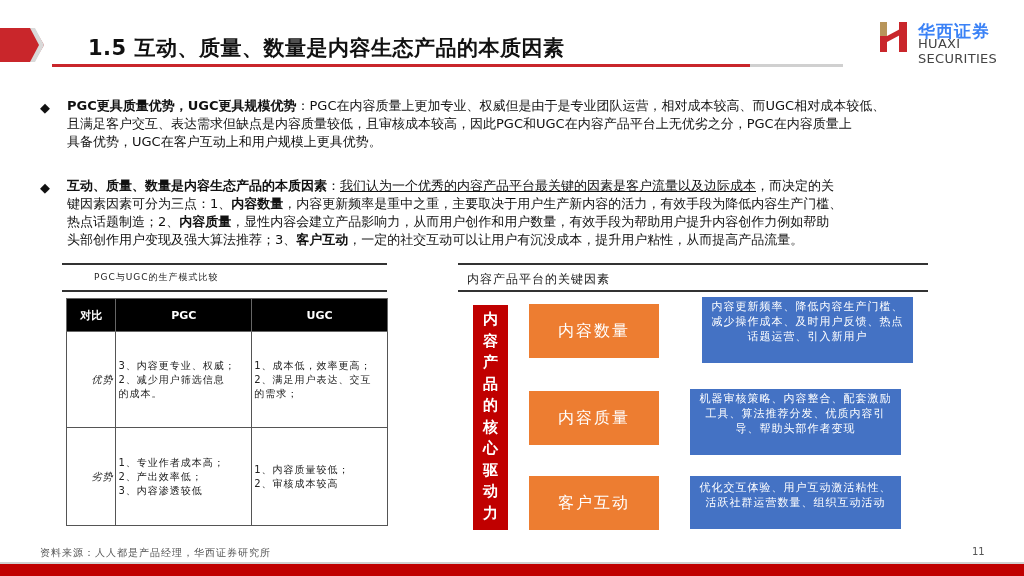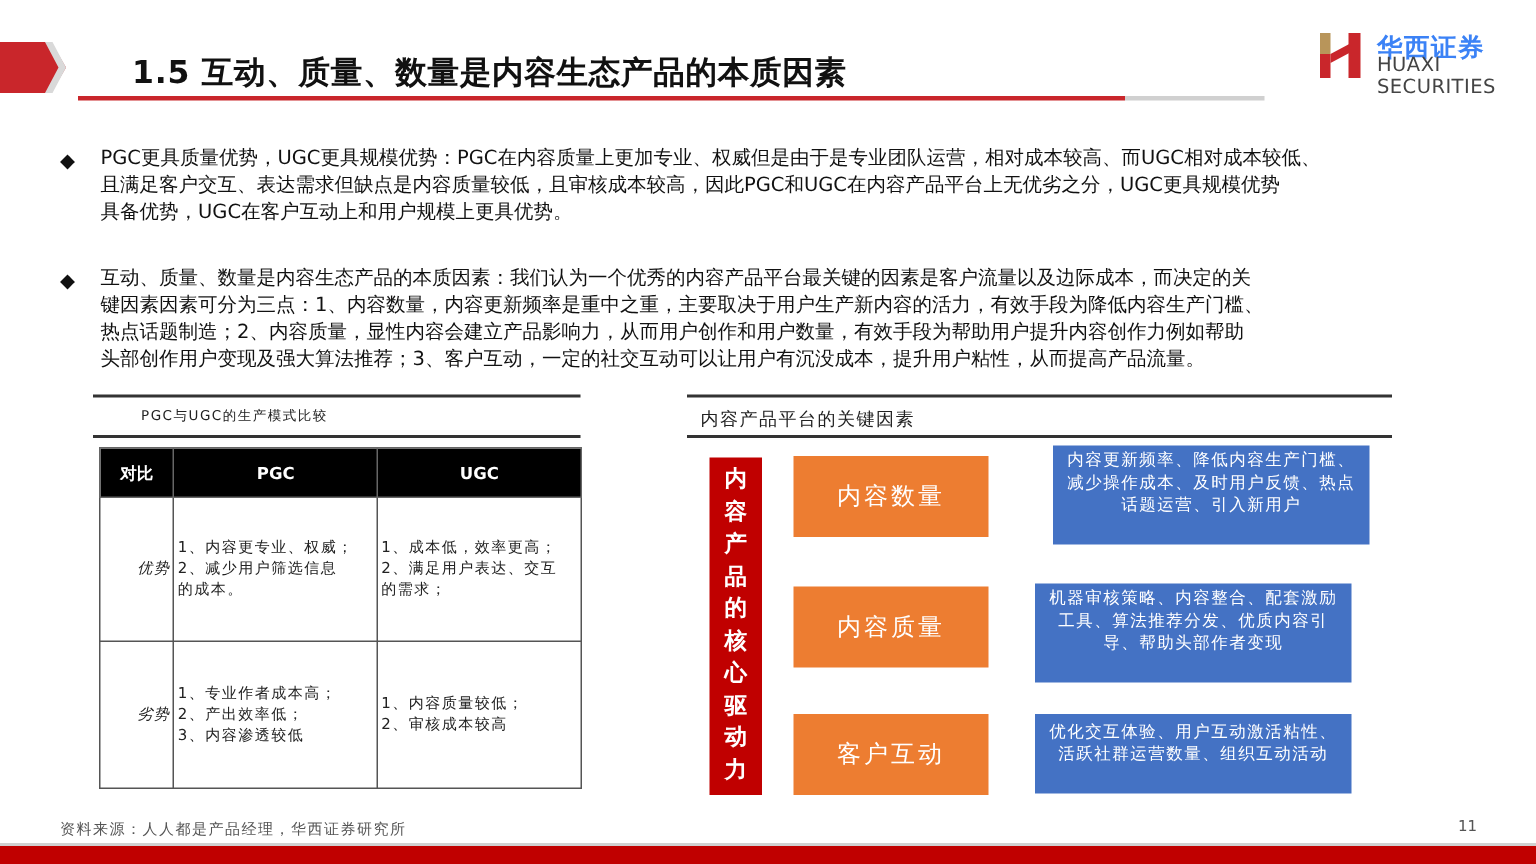--- a/index.html
+++ b/index.html
@@ -19,22 +19,22 @@
   .logo-mark { position: absolute; left: 0; top: 2px; width: 28px; height: 30px; }
   .logo-cn { position: absolute; left: 38px; top: 0; font-family: "DejaVu Serif", serif; font-size: 17px; font-weight: bold; color: #3b82f6; letter-spacing: 1px; }
   .logo-en { position: absolute; left: 38px; top: 16px; font-size: 13px; color: #444; letter-spacing: 0.3px; }
 
   
   .bullet { position: absolute; left: 40px; width: 920px; font-size: 13px; line-height: 18px; }
   .bullet .diamond { position: absolute; left: 0; top: 2px; font-size: 13px; }
   .bullet .text { margin-left: 27px; }
   .b1 { top: 97px; }
   .b2 { top: 177px; }
-  .bold { font-weight: normal; }
-  .ul { }
+  .bold { font-weight: bold; }
+  .ul { text-decoration: underline; }
 
   
   .fig-left-top { position: absolute; left: 62px; top: 263px; width: 325px; height: 2px; background: #333; }
   .fig-left-cap { position: absolute; left: 66px; top: 271px; font-size: 9px; color: #222; letter-spacing: 1px; padding-left: 28px; }
   .fig-left-line2 { position: absolute; left: 62px; top: 290px; width: 325px; height: 2px; background: #333; }
   table.cmp { position: absolute; left: 66px; top: 298px; width: 322px; border-collapse: collapse; font-size: 10px; }
   table.cmp th { background: #000000; color: #fff; height: 33px; font-weight: bold; font-size: 11px; border: 1px solid #666; }
   table.cmp td { border: 1px solid #555; vertical-align: middle; padding: 2px 2px; line-height: 14px; color: #222; letter-spacing: 1px; }
   table.cmp td.rowhead { text-align: right; width: 50px; font-style: italic; }
   table.cmp tr.r1 td { height: 96px; }
@@ -81,21 +81,21 @@
     <rect x="19" y="0" width="8" height="30" fill="#c9262b"></rect>
   </svg>
   <div class="logo-cn">华西证券</div>
   <div class="logo-en">HUAXI SECURITIES</div>
 </div>
 
 <div class="bullet b1">
   <span class="diamond">◆</span>
   <div class="text">
     <div><span class="bold">PGC更具质量优势，UGC更具规模优势</span><span>：PGC在内容质量上更加专业、权威但是由于是专业团队运营，相对成本较高、而UGC相对成本较低、</span></div>
-    <div><span>且满足客户交互、表达需求但缺点是内容质量较低，且审核成本较高，因此PGC和UGC在内容产品平台上无优劣之分，UGC更具规模优势</span></div>
+    <div><span>且满足客户交互、表达需求但缺点是内容质量较低，且审核成本较高，因此PGC和UGC在内容产品平台上无优劣之分，PGC在内容质量上</span></div>
     <div><span>具备优势，UGC在客户互动上和用户规模上更具优势。</span></div>
   </div>
 </div>
 
 <div class="bullet b2">
   <span class="diamond">◆</span>
   <div class="text">
     <div><span class="bold">互动、质量、数量是内容生态产品的本质因素</span><span>：</span><span class="ul">我们认为一个优秀的内容产品平台最关键的因素是客户流量以及边际成本</span><span>，而决定的关</span></div>
     <div><span>键因素因素可分为三点：1、</span><span class="bold">内容数量</span><span>，内容更新频率是重中之重，主要取决于用户生产新内容的活力，有效手段为降低内容生产门槛、</span></div>
     <div><span>热点话题制造；2、</span><span class="bold">内容质量</span><span>，显性内容会建立产品影响力，从而用户创作和用户数量，有效手段为帮助用户提升内容创作力例如帮助</span></div>
@@ -110,21 +110,21 @@
 <table class="cmp">
   <tbody>
       <tr>
     <th style="width:50px">对比</th>
     <th style="width:136px">PGC</th>
     <th style="width:136px">UGC</th>
   </tr>
   <tr class="r1">
     <td class="rowhead">优势</td>
     <td>
-      <span class="cell-line">1、内容更专业、权威；</span>
+      <span class="cell-line">3、内容更专业、权威；</span>
       <span class="cell-line">2、减少用户筛选信息</span>
       <span class="cell-line">的成本。</span>
     </td>
     <td>
       <span class="cell-line">1、成本低，效率更高；</span>
       <span class="cell-line">2、满足用户表达、交互</span>
       <span class="cell-line">的需求；</span>
     </td>
   </tr>
   <tr class="r2">

